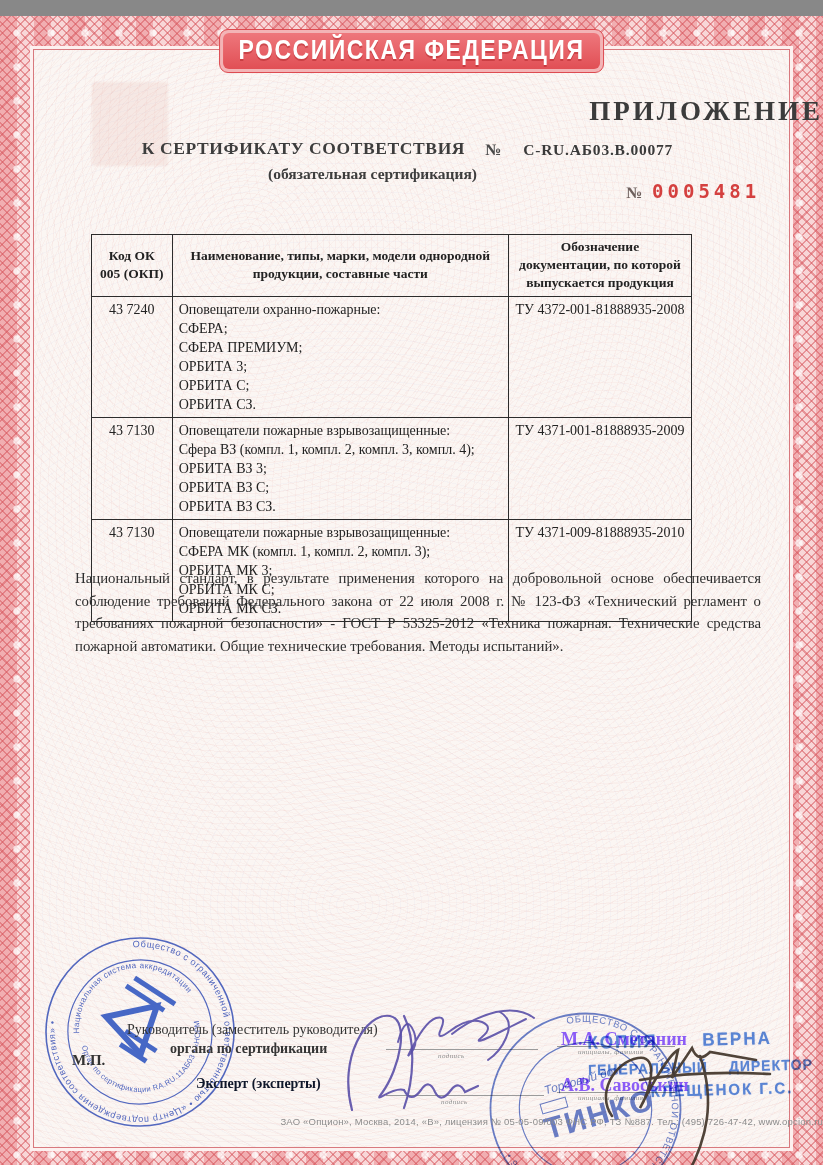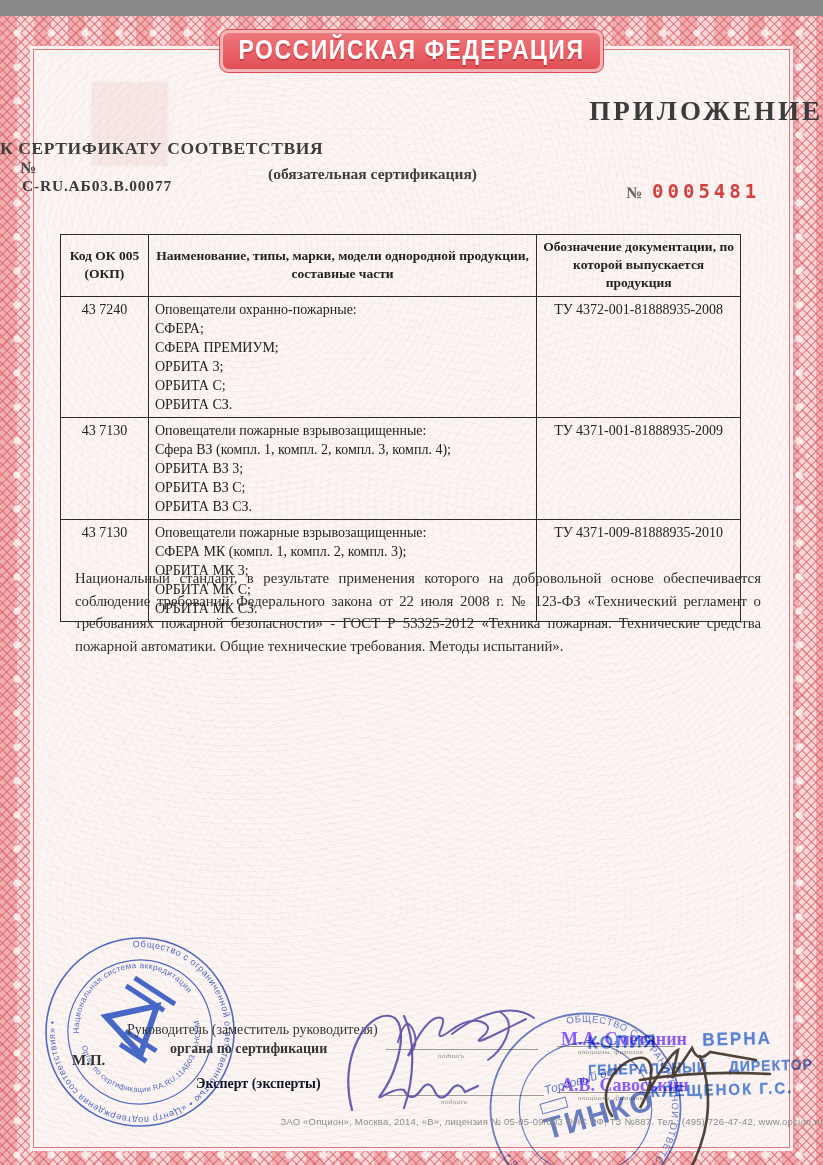--- a/index.html
+++ b/index.html
@@ -49,40 +49,40 @@
     display:inline-block; transform:scaleY(1.18);
     text-shadow:0 1px 0 rgba(170,30,35,0.45);
   }
   
   .doc-title{
     position:absolute; top:80px; left:0; right:0; text-align:right;
     font-size:27px; font-weight:bold; letter-spacing:3px; color:#3b3b3b;
   }
   .subtitle-row{
     position:absolute; top:122px; left:0; right:8px; display:flex;
-    justify-content:center; align-items:flex-start;flex-direction:column;
+    justify-content:center; align-items:flex-end;
   }
   .subtitle{font-size:17.5px; font-weight:bold; letter-spacing:0.6px; color:#3d3d3d;}
   .no-sign{font-size:16px; font-weight:bold; margin-left:20px; color:#4a4a4a;}
   .cert-number{font-size:15.5px; font-weight:bold; letter-spacing:0.8px; margin-left:22px; color:#3a3a3a;}
   .cert-type{
     position:absolute; top:149px; left:268px;
     font-size:15.5px; font-weight:bold; color:#3d3d3d;
   }
   .blank-number{
     position:absolute; top:164px; left:626px; display:flex; align-items:baseline;
   }
   .blank-no-sign{font-size:16px; color:#6d5f5c; font-weight:bold;}
   .blank-digits{
     font-family:"DejaVu Sans Mono", monospace; font-size:19px; font-weight:bold;
     color:#d4403f; letter-spacing:4px; margin-left:10px;
   }
   
   table.products{
-    position:absolute; left:60px; top:218px; width:681px;
+    position:absolute; left:91px; top:218px; width:601px;
     border-collapse:collapse; font-size:14px; color:#222;
   }
   table.products th, table.products td{border:1.6px solid #2c2c2c; padding:3px 6px;}
   table.products th{font-size:13.5px; font-weight:bold; text-align:center; vertical-align:middle; line-height:1.35; height:44px;}
   table.products td{vertical-align:top; line-height:1.36;}
   col.c1{width:88px;} col.c2{width:389px;} col.c3{width:204px;}
   td.code{text-align:center;}
   td.lines{padding-left:9px;}
   td.doc{text-align:center;}
   tr.r1 td{height:92px;} tr.r2 td{height:80px;} tr.r3 td{height:80px;}

